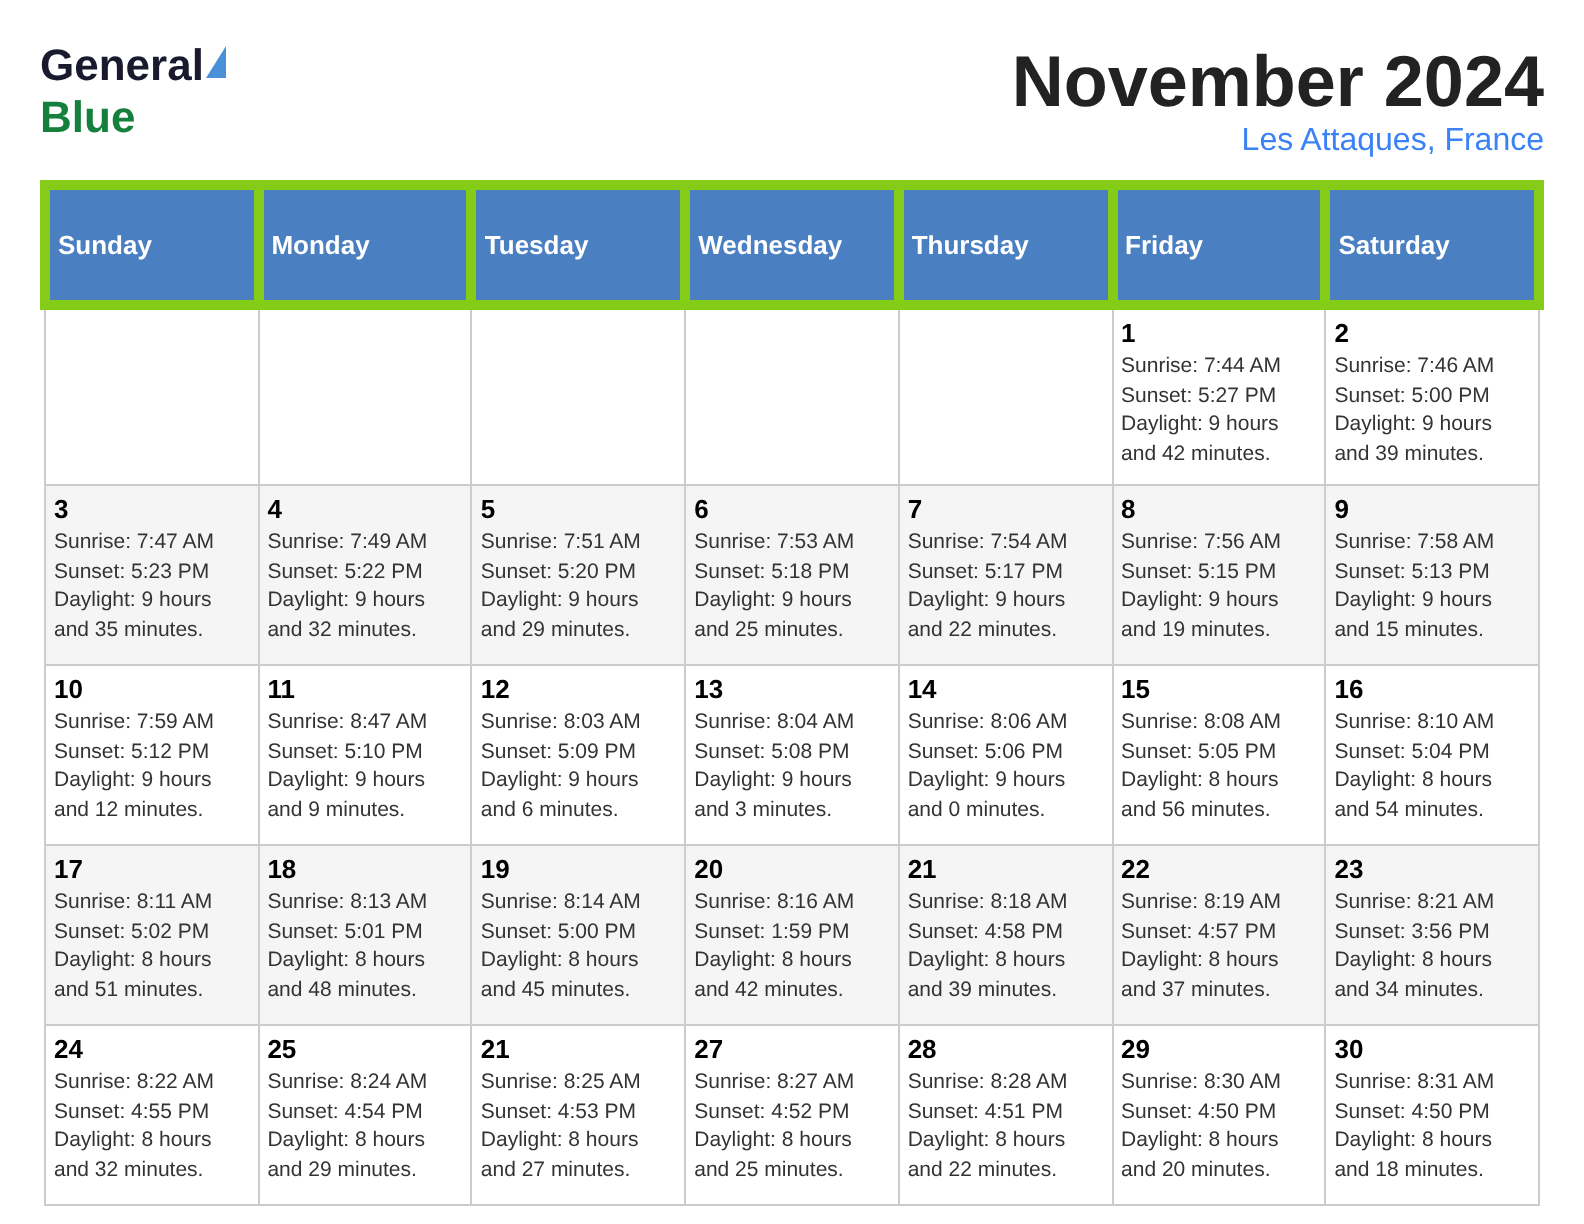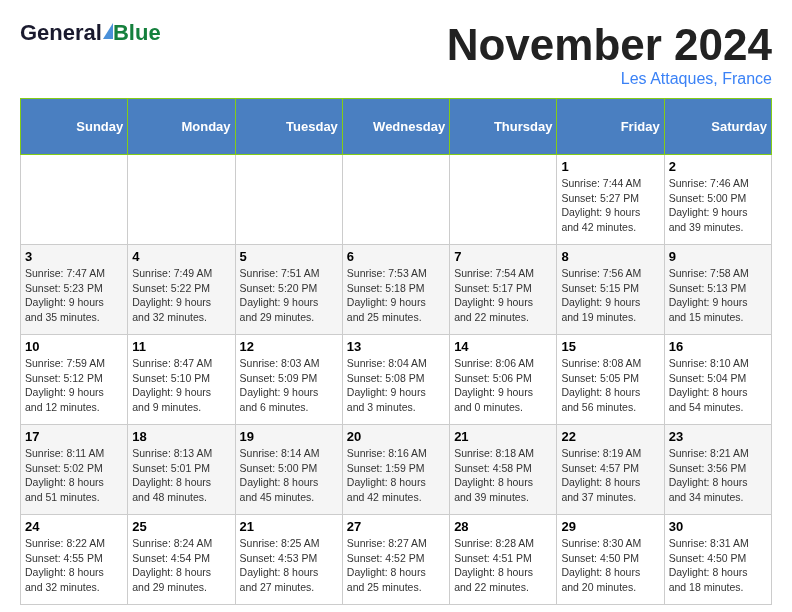--- a/index.html
+++ b/index.html
@@ -11,47 +11,47 @@
       padding: 20px;
     }
     .header {
       display: flex;
       justify-content: space-between;
       align-items: flex-start;
       margin-bottom: 10px;
     }
     .logo-container {
       display: flex;
-      flex-direction: row;
+      flex-direction: column;
     }
     .title-block {
       text-align: right;
     }
     .month-title {
-      font-size: 44px;
+      font-size: 36px;
       font-weight: bold;
       color: #222;
     }
     .location {
       font-size: 16px;
       color: #3b82f6;
     }
     .calendar {
       width: 100%;
       border-collapse: collapse;
       font-size: 11px;
     }
     .calendar th {
       background: #4a7fc1;
       color: white;
       padding: 20px 4px;
-      text-align: right;
+      text-align: left;
       font-size: 13px;
       font-weight: bold;
-      border: 1px solid #84cc16;
+      border: 5px solid #84cc16;
     }
     .calendar td {
       border: 1px solid #ccc;
       vertical-align: top;
       padding: 4px;
       width: 14.28%;
       min-height: 80px;
       height: 90px;
       background: #fff;
     }

